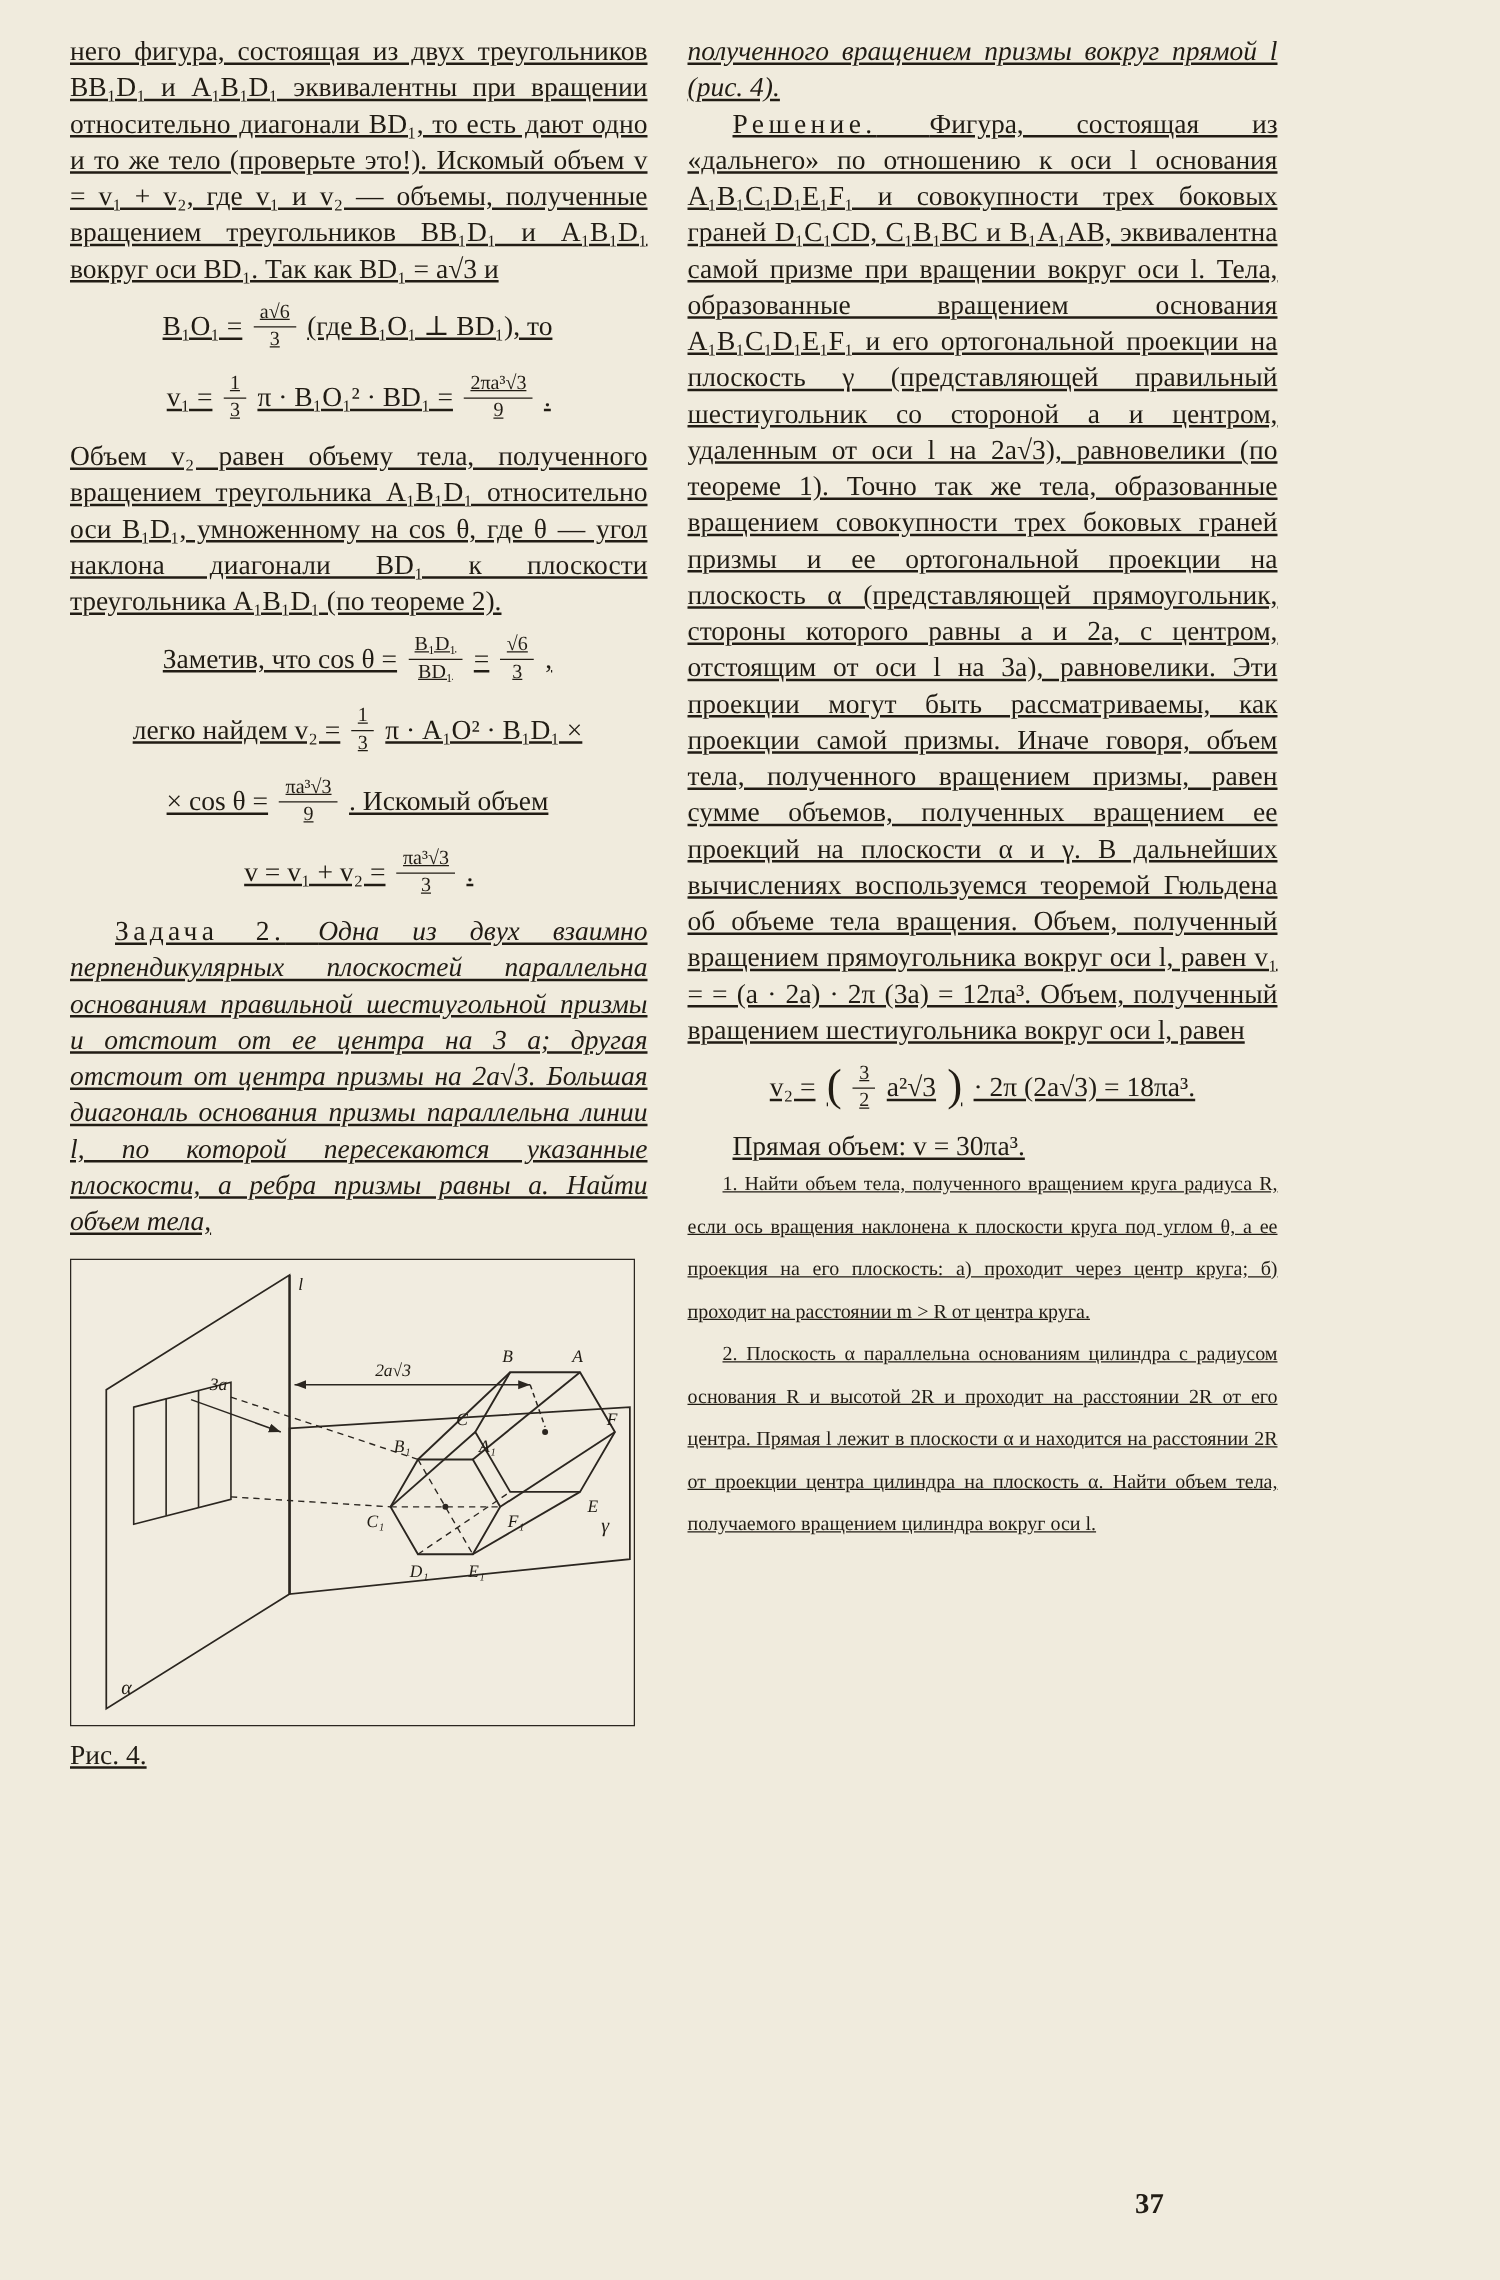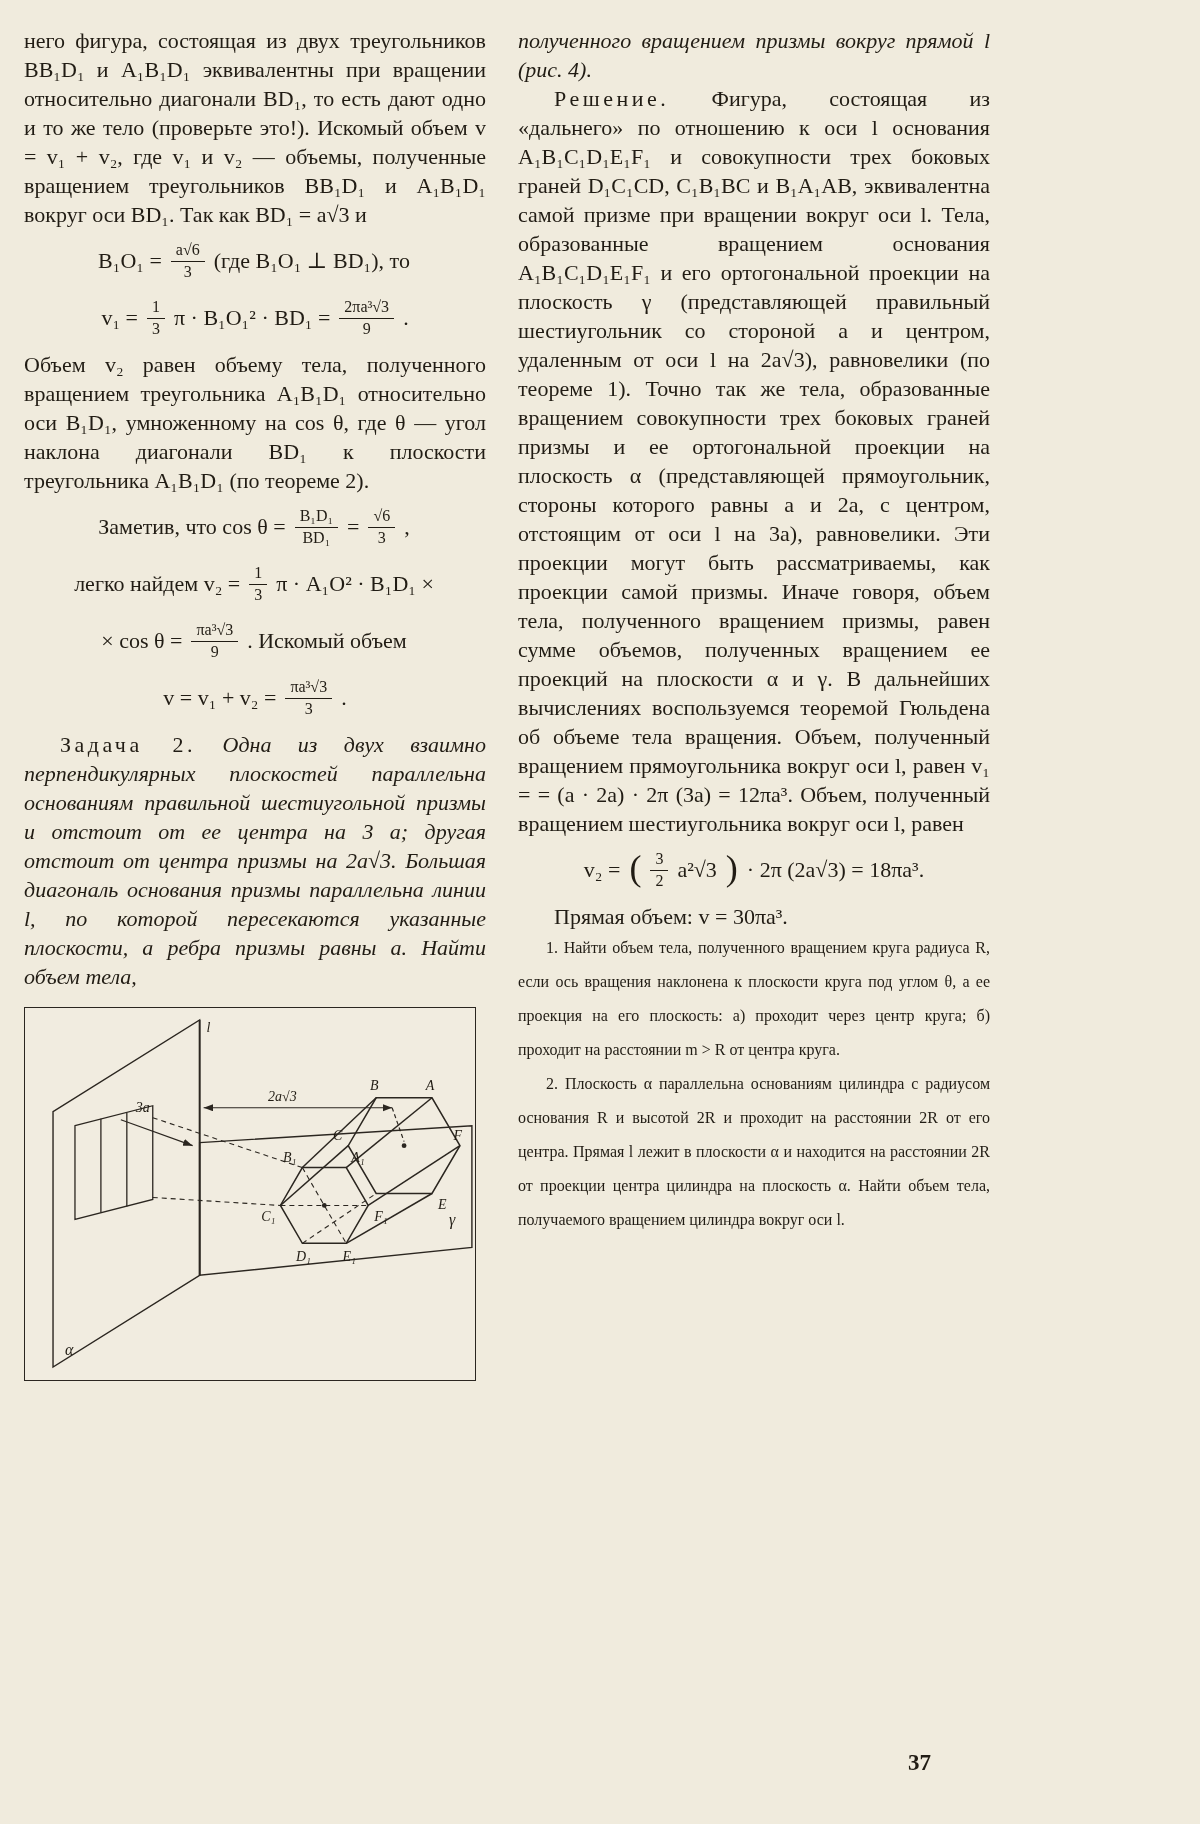--- a/index.html
+++ b/index.html
@@ -3,21 +3,21 @@
 <meta charset="utf-8">
 <style>
   * { box-sizing: border-box; }
   html, body { margin: 0; padding: 0; }
   body {
     width: 1200px; height: 1824px;
     background: #f0ebdd;
     font-family: "Liberation Serif", "DejaVu Serif", serif;
     color: #211c14;
   }
-  .page { position: relative; width: 1200px; height: 1824px; overflow: hidden; padding: 26px 0 0 24px; }
+  .page { position: relative; width: 1200px; height: 1824px; overflow: hidden; padding: 26px 0 0 56px; text-decoration: underline; }
   .cols { display: flex; column-gap: 32px; }
   .col-left  { width: 462px; }
   .col-right { width: 472px; }
 
   p.body { margin: 0; font-size: 22px; line-height: 29px; text-align: justify; }
   .indent { text-indent: 36px; }
   .italic { font-style: italic; }
   .spread { letter-spacing: 3.5px; }
   .mt6 { margin-top: 6px; } .mt14 { margin-top: 14px; }
 
@@ -174,20 +174,21 @@
             <text x="438" y="132" text-anchor="end">F</text>
             <text x="327" y="154">A₁</text>
             <text x="272" y="154" text-anchor="end">B₁</text>
             <text x="251" y="214" text-anchor="end">C₁</text>
             <text x="279" y="254" text-anchor="middle">D₁</text>
             <text x="325" y="254" text-anchor="middle">E₁</text>
             <text x="350" y="214">F₁</text>
           </g>
         </svg>
       </div>
+      <div class="fig-caption">Рис. 4.</div>
     </div>
 
     <div class="col-right">
       <p class="body italic">полученного вращением призмы вокруг прямой l (рис. 4).</p>
 
       <p class="body indent">
         <span class="spread">Решение.</span>
         <span>Фигура, состоящая из «дальнего» по отношению к оси l основания A₁B₁C₁D₁E₁F₁ и совокупности трех боковых граней D₁C₁CD, C₁B₁BC и B₁A₁AB, эквивалентна самой призме при вращении вокруг оси l. Тела, образованные вращением основания A₁B₁C₁D₁E₁F₁ и его ортогональной проекции на плоскость γ (представляющей правильный шестиугольник со стороной a и центром, удаленным от оси l на 2a√3), равновелики (по теореме 1). Точно так же тела, образованные вращением совокупности трех боковых граней призмы и ее ортогональной проекции на плоскость α (представляющей прямоугольник, стороны которого равны a и 2a, с центром, отстоящим от оси l на 3a), равновелики. Эти проекции могут быть рассматриваемы, как проекции самой призмы. Иначе говоря, объем тела, полученного вращением призмы, равен сумме объемов, полученных вращением ее проекций на плоскости α и γ. В дальнейших вычислениях воспользуемся теоремой Гюльдена об объеме тела вращения. Объем, полученный вращением прямоугольника вокруг оси l, равен v₁ = = (a · 2a) · 2π (3a) = 12πa³. Объем, полученный вращением шестиугольника вокруг оси l, равен</span>
       </p>
 

